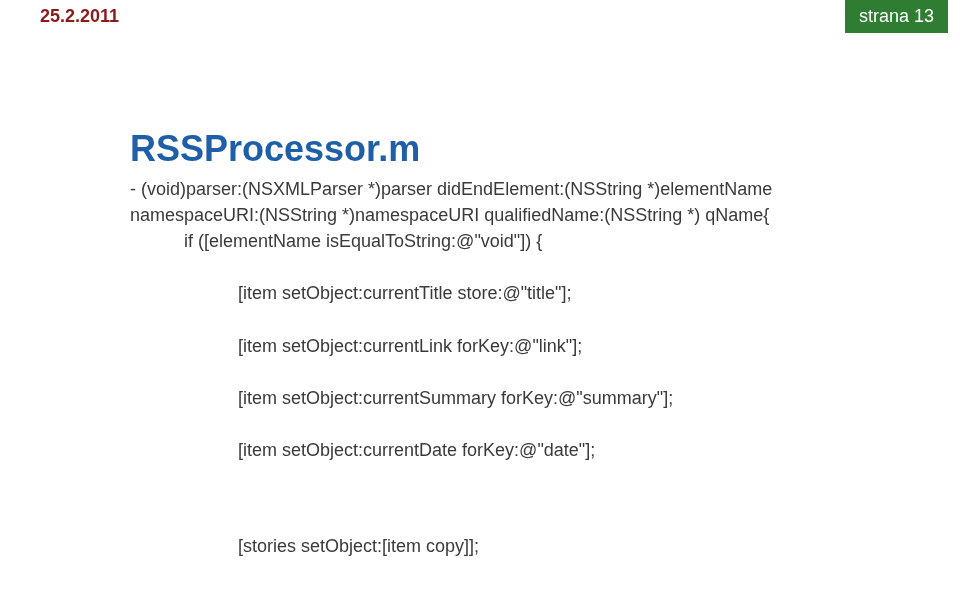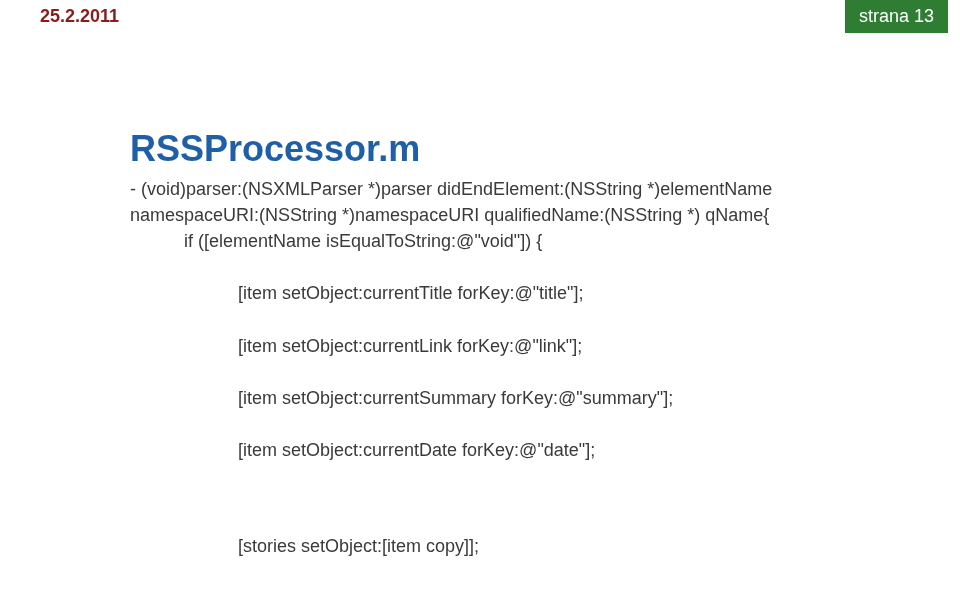--- a/index.html
+++ b/index.html
@@ -67,21 +67,21 @@
 <div class="header">
   <div class="date">25.2.2011</div>
   <div class="page-badge">strana 13</div>
 </div>
 
 <div class="title">RSSProcessor.m</div>
 
 <div class="code-block">
 <span>- (void)parser:(NSXMLParser *)parser didEndElement:(NSString *)elementName namespaceURI:(NSString *)namespaceURI qualifiedName:(NSString *) qName{</span>
 <span class="indent1">if ([elementName isEqualToString:@"void"]) {</span>
-<span class="indent2">[item setObject:currentTitle forKey:@"title"];</span>
+<span class="indent2">[item setObject:currentTitle store:@"title"];</span>
 <span class="indent2">[item setObject:currentLink forKey:@"link"];</span>
 <span class="indent2">[item setObject:currentSummary forKey:@"summary"];</span>
 <span class="indent2">[item setObject:currentDate forKey:@"date"];</span>
 <span class="blank"></span>
 <span class="indent2">[stories setObject:[item copy]];</span>
 
 
 
 </div>
 

